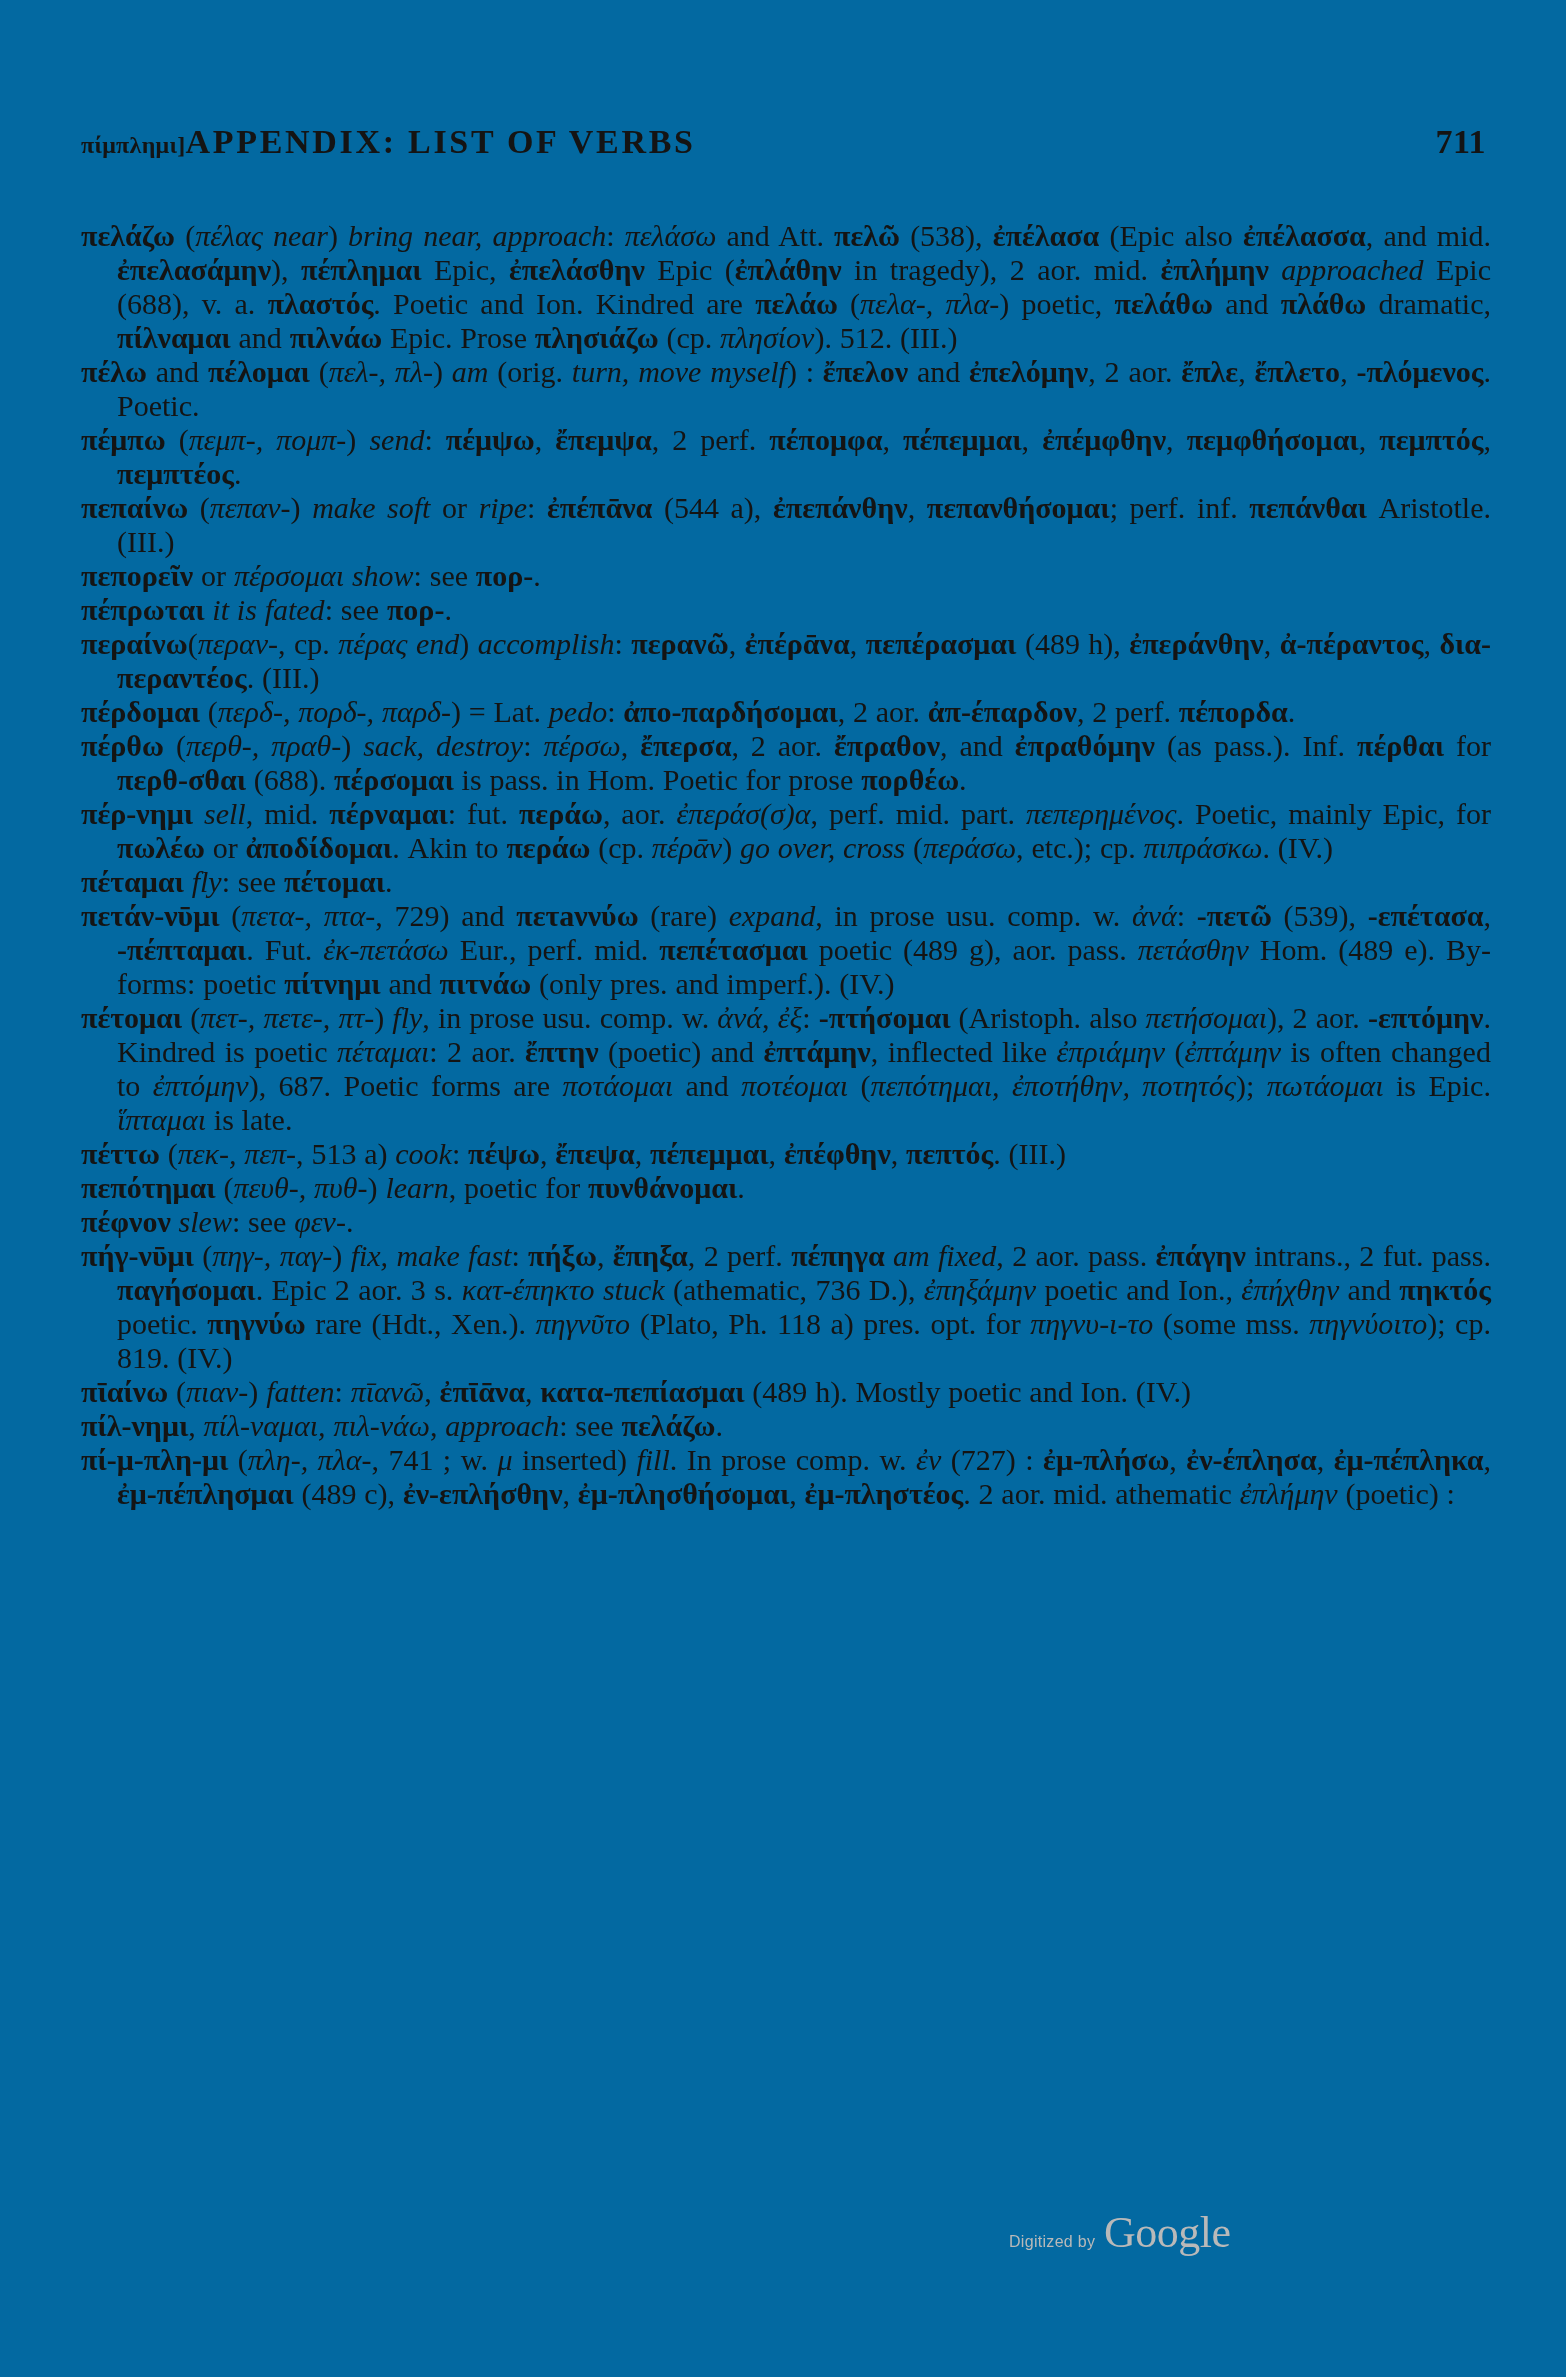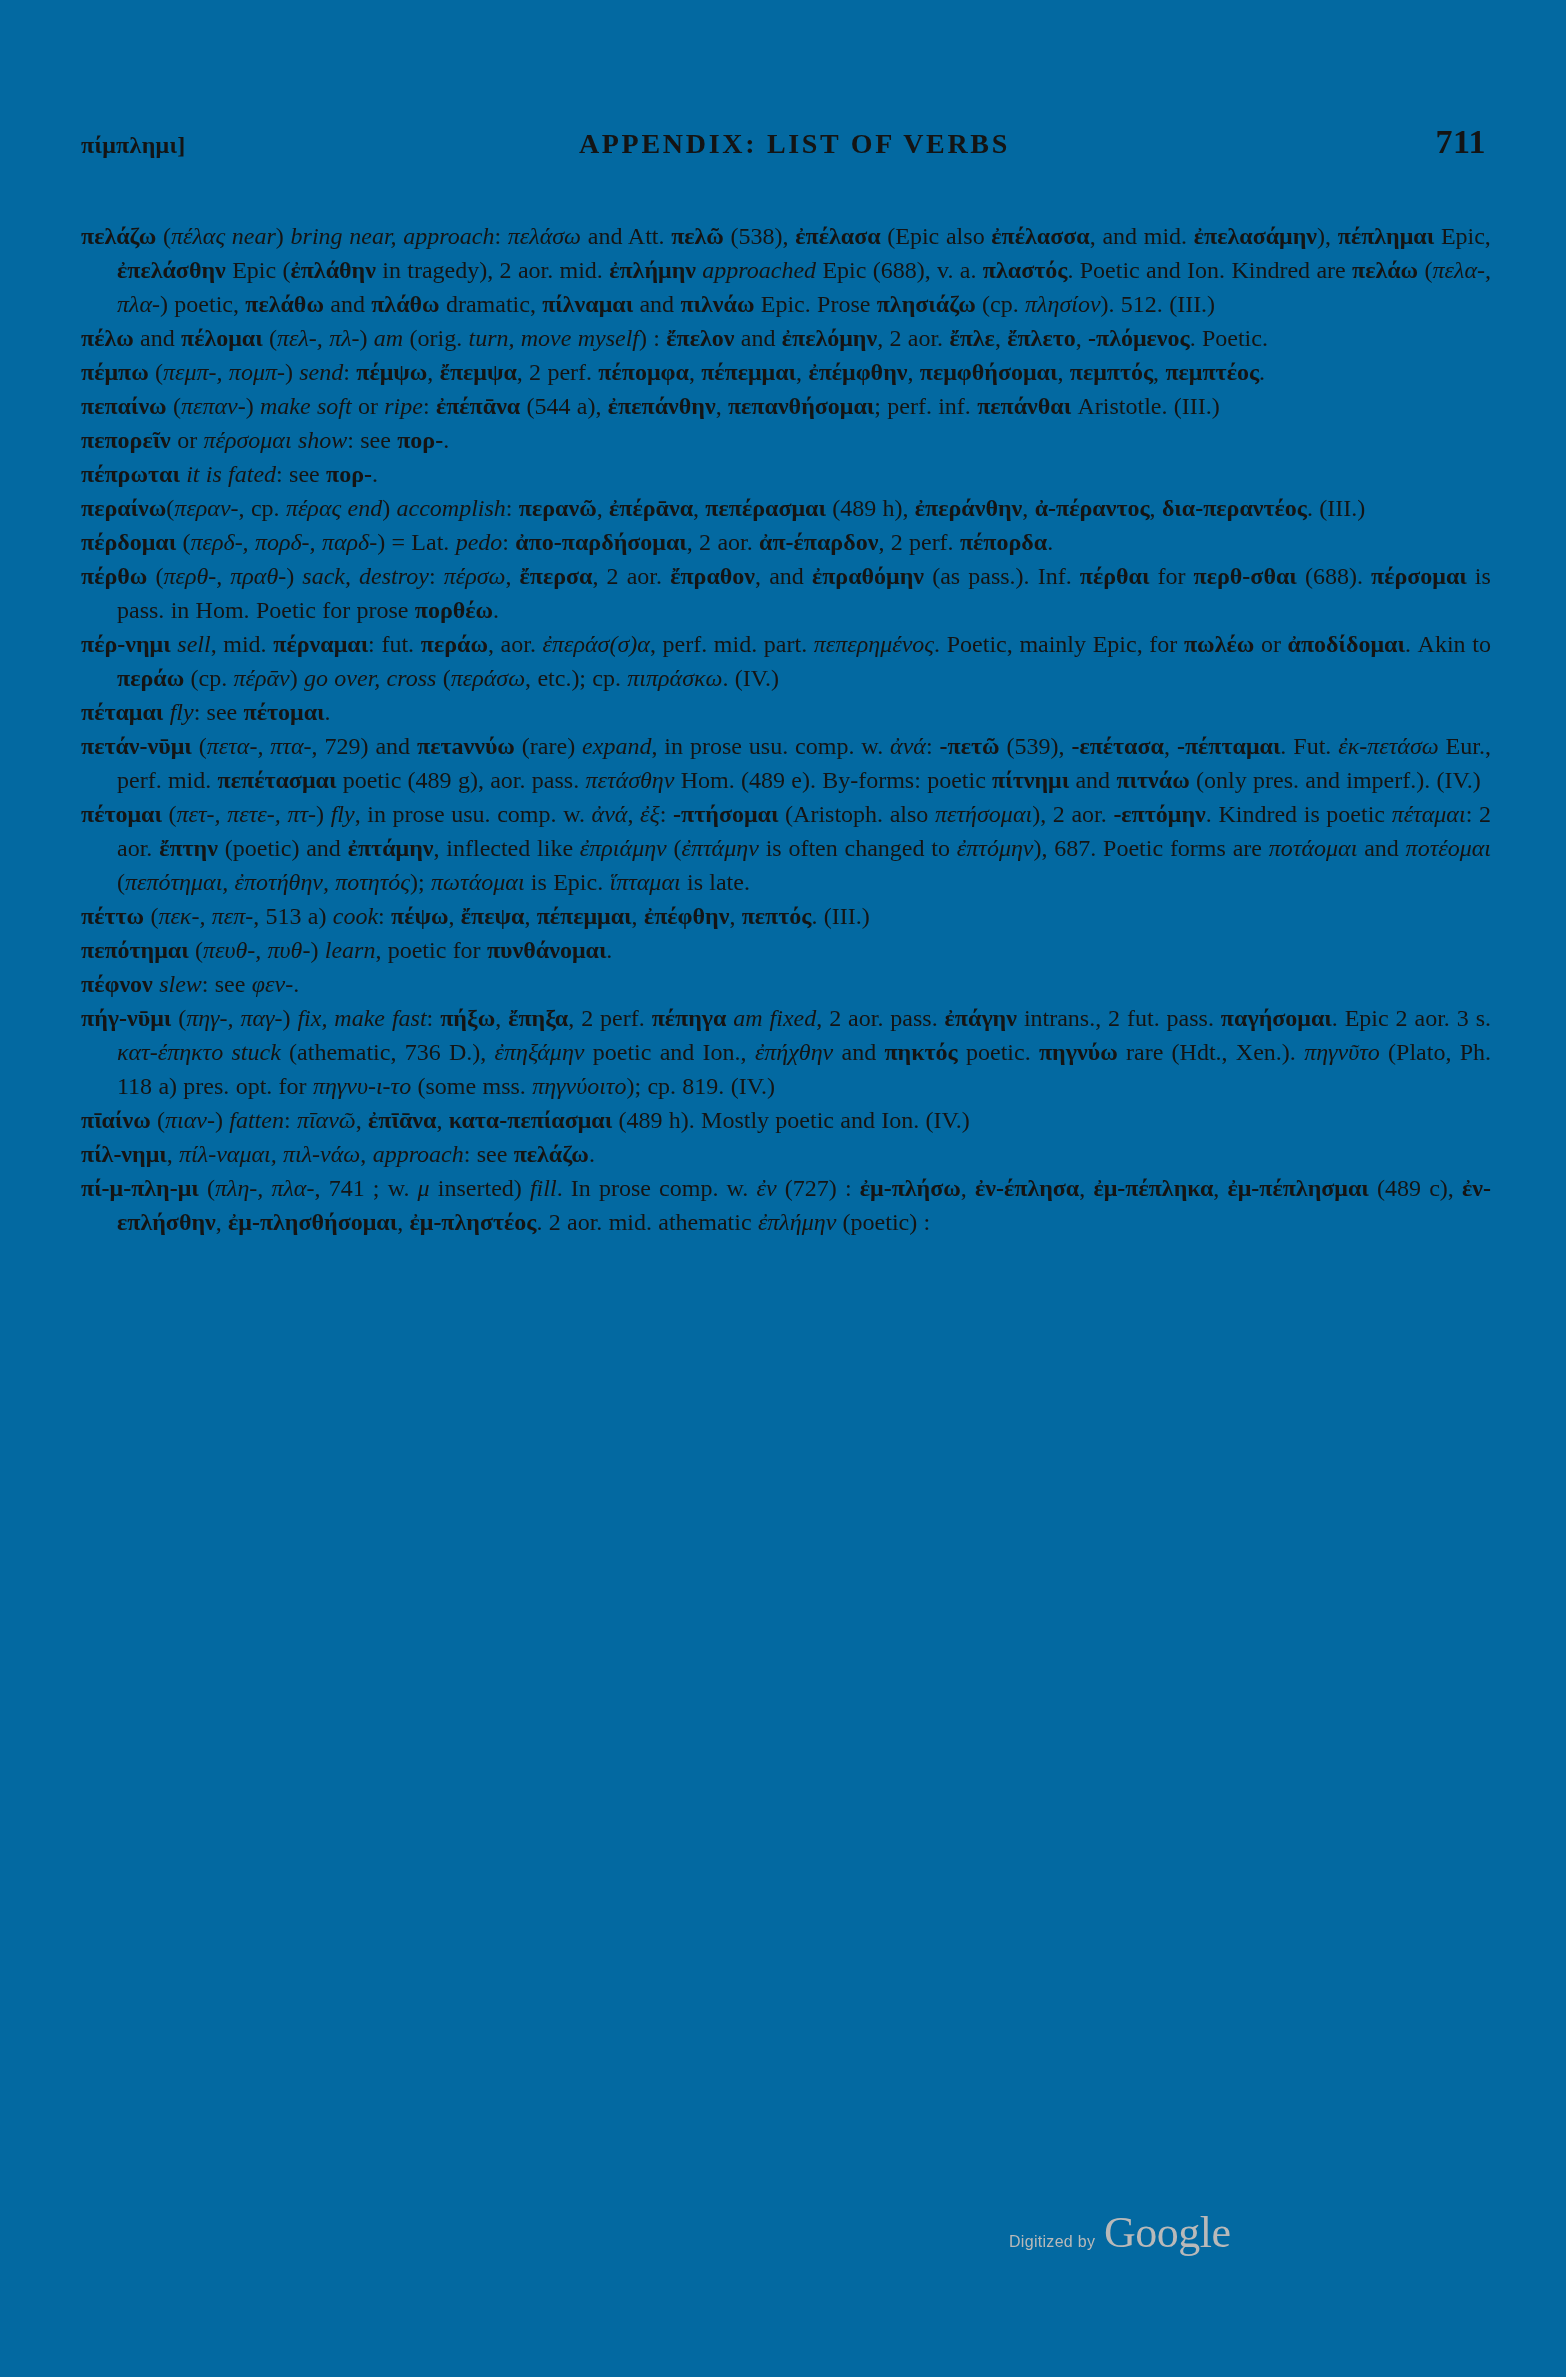--- a/index.html
+++ b/index.html
@@ -30,42 +30,41 @@
   }
   .head-lemma {
     font-size: 24px;
     font-weight: 700;
     letter-spacing: 0.3px;
     white-space: nowrap;
     flex: 0 0 auto;
   }
   .head-title {
     flex: 1 1 auto;
-    text-align: center;
-    font-size: 28px;
+    font-size: 34px;
     font-weight: 700;
     letter-spacing: 2.7px;
     padding-right: 32px;
   }
   .head-folio {
     flex: 0 0 auto;
     font-size: 34px;
     font-weight: 700;
     letter-spacing: 0.5px;
   }
 
   
   #body {
     position: absolute;
     left: 81px;
     top: 219px;
     width: 1410px;
   }
   .entry {
-    font-size: 24px;
+    font-size: 30px;
     line-height: 34px;
     text-align: justify;
     text-align-last: left;
     padding-left: 36px;
     text-indent: -36px;
     margin: 0 0 0 0;
     word-spacing: 0.3px;
     -webkit-hyphens: none;
     hyphens: none;
   }

